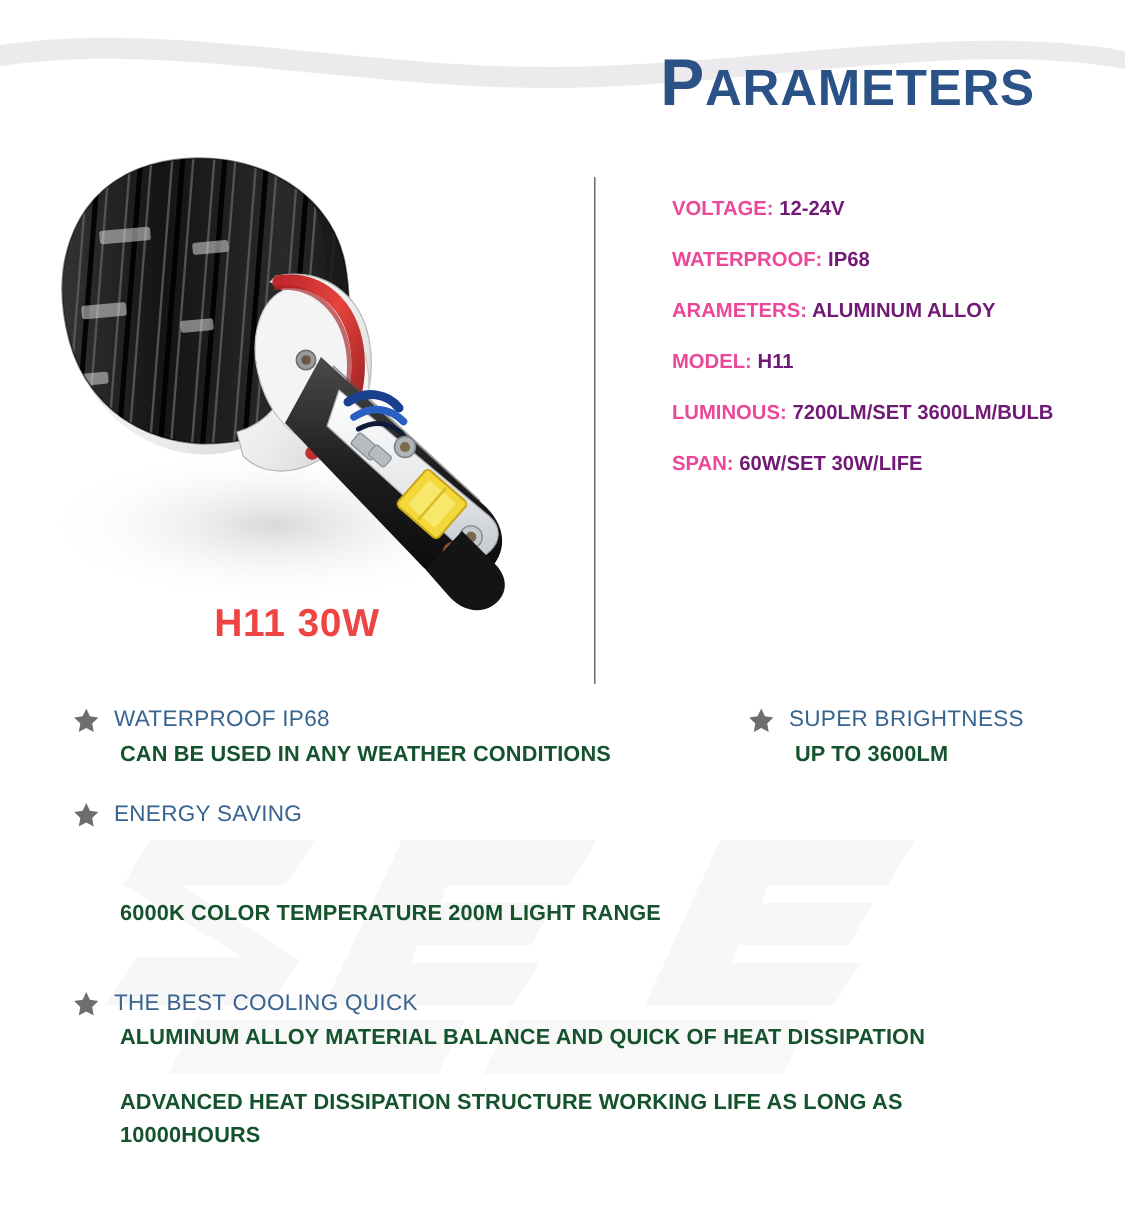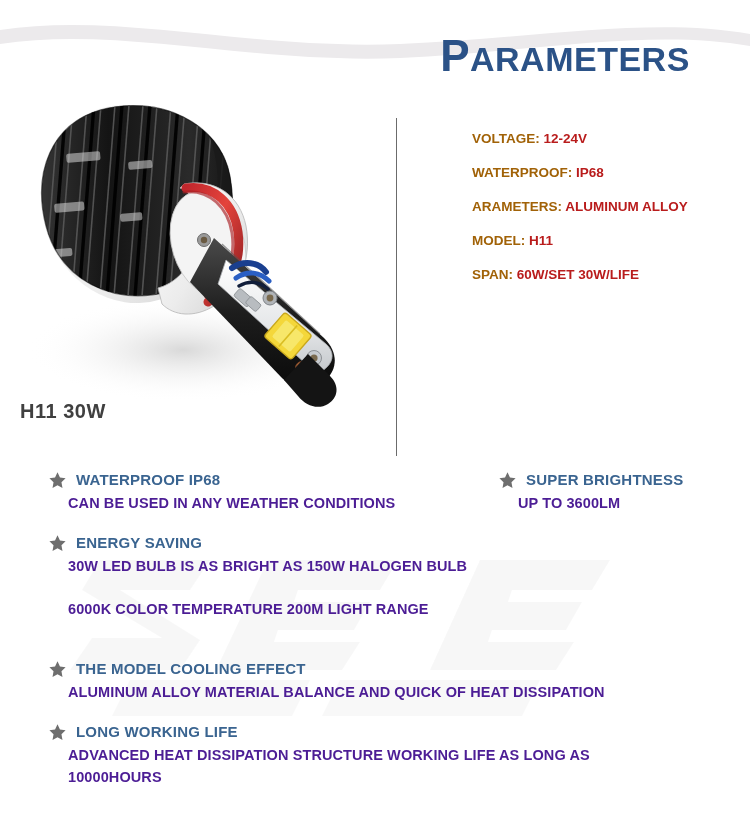--- a/index.html
+++ b/index.html
@@ -64,41 +64,42 @@
   .product-photo {
     position: absolute;
     left: 8px; top: 92px;
     width: 370px; height: 320px;
   }
 
   .product-label {
     position: absolute;
     left: 20px; top: 400px;
     width: 356px;
-    font-size: 20px;
+    text-align: center;
+    font-size: 26px;
     font-weight: bold;
-    color: #404040;
+    color: #ef4444;
     letter-spacing: 0.5px;
   }
 
   
   .spec-list {
     position: absolute;
     left: 448px; top: 130px;
     width: 300px;
   }
   .spec-row {
     height: 34px;
     font-size: 13.5px;
     font-weight: bold;
     white-space: nowrap;
     line-height: 18px;
   }
-  .spec-label { color: #a16207; margin-left: 24px; }
-  .spec-value { color: #b91c1c; }
+  .spec-label { color: #ec4899; }
+  .spec-value { color: #701a75; }
 
   
   .features {
     position: absolute;
     left: 0; top: 462px;
     width: 750px;
   }
   .feat-block {
     position: absolute;
   }
@@ -107,34 +108,34 @@
     align-items: flex-start;
   }
   .star {
     width: 19px; height: 19px;
     flex: 0 0 19px;
     margin-right: 9px;
     margin-top: 1px;
   }
   .feat-title {
     font-size: 15px;
-    font-weight: bold;
+    font-weight: normal;
     color: #3a6490;
     letter-spacing: 0.2px;
     line-height: 19px;
     white-space: nowrap;
   }
   .feat-desc {
     font-size: 14.5px;
     font-weight: bold;
-    color: #4c1d95;
+    color: #14532d;
     letter-spacing: 0.1px;
     line-height: 22px;
     margin-top: 2px;
-    margin-left: 20px;
+    margin-left: 32px;
   }
 </style>
 </head>
 <body>
 
 <svg class="top-wave" viewBox="0 0 750 80" preserveAspectRatio="none">
   <path d="M0,26 C130,8 260,46 400,40 C520,35 640,14 750,30 L750,0 L0,0 Z" fill="#ffffff"></path>
   <path d="M0,30 C120,12 250,50 400,44 C530,39 650,16 750,34 L750,46 C650,28 530,52 400,58 C250,64 120,26 0,44 Z" fill="#eceaec"></path>
   <path d="M0,46 C130,28 260,66 400,60 C520,55 640,32 750,48 L750,80 L0,80 Z" fill="#ffffff"></path>
 </svg>
@@ -288,20 +289,24 @@
   </div>
   <div class="spec-row">
     <span class="spec-label">ARAMETERS:</span>
     <span class="spec-value">ALUMINUM ALLOY</span>
   </div>
   <div class="spec-row">
     <span class="spec-label">MODEL:</span>
     <span class="spec-value">H11</span>
   </div>
   <div class="spec-row">
+    <span class="spec-label">LUMINOUS:</span>
+    <span class="spec-value">7200LM/SET  3600LM/BULB</span>
+  </div>
+  <div class="spec-row">
     <span class="spec-label">SPAN:</span>
     <span class="spec-value">60W/SET 30W/LIFE</span>
   </div>
 </div>
 
 <div class="features">
 
   <div class="feat-block" style="left:48px; top:8px; width:420px;">
     <div class="feat-head">
       <svg class="star" viewBox="0 0 24 24">
@@ -322,40 +327,33 @@
     <div class="feat-desc">UP TO 3600LM</div>
   </div>
 
   <div class="feat-block" style="left:48px; top:71px; width:660px;">
     <div class="feat-head">
       <svg class="star" viewBox="0 0 24 24">
           <path d="M12 1.6l3.1 6.6 7.1 1-5.2 5.1 1.3 7.1L12 18.1l-6.3 3.3 1.3-7.1L1.8 9.2l7.1-1z" fill="#6e6e6e"></path>
         </svg>
       <span class="feat-title">ENERGY SAVING</span>
     </div>
-    <div class="feat-desc">30W LED BULB IS AS BRIGHT AS 150W HALOGEN BULB</div>
   </div>
 
   <div class="feat-block" style="left:48px; top:134px; width:660px;">
     <div class="feat-desc">6000K COLOR TEMPERATURE 200M LIGHT RANGE</div>
   </div>
 
   <div class="feat-block" style="left:48px; top:197px; width:680px;">
     <div class="feat-head">
       <svg class="star" viewBox="0 0 24 24">
           <path d="M12 1.6l3.1 6.6 7.1 1-5.2 5.1 1.3 7.1L12 18.1l-6.3 3.3 1.3-7.1L1.8 9.2l7.1-1z" fill="#6e6e6e"></path>
         </svg>
-      <span class="feat-title">THE MODEL COOLING EFFECT</span>
+      <span class="feat-title">THE BEST COOLING QUICK</span>
     </div>
     <div class="feat-desc">ALUMINUM ALLOY MATERIAL BALANCE AND QUICK OF HEAT DISSIPATION</div>
   </div>
 
   <div class="feat-block" style="left:48px; top:260px; width:630px;">
-    <div class="feat-head">
-      <svg class="star" viewBox="0 0 24 24">
-          <path d="M12 1.6l3.1 6.6 7.1 1-5.2 5.1 1.3 7.1L12 18.1l-6.3 3.3 1.3-7.1L1.8 9.2l7.1-1z" fill="#6e6e6e"></path>
-        </svg>
-      <span class="feat-title">LONG WORKING LIFE</span>
-    </div>
     <div class="feat-desc">ADVANCED HEAT DISSIPATION STRUCTURE WORKING LIFE AS LONG AS 10000HOURS</div>
   </div>
 
 </div>
 
 </body></html>

